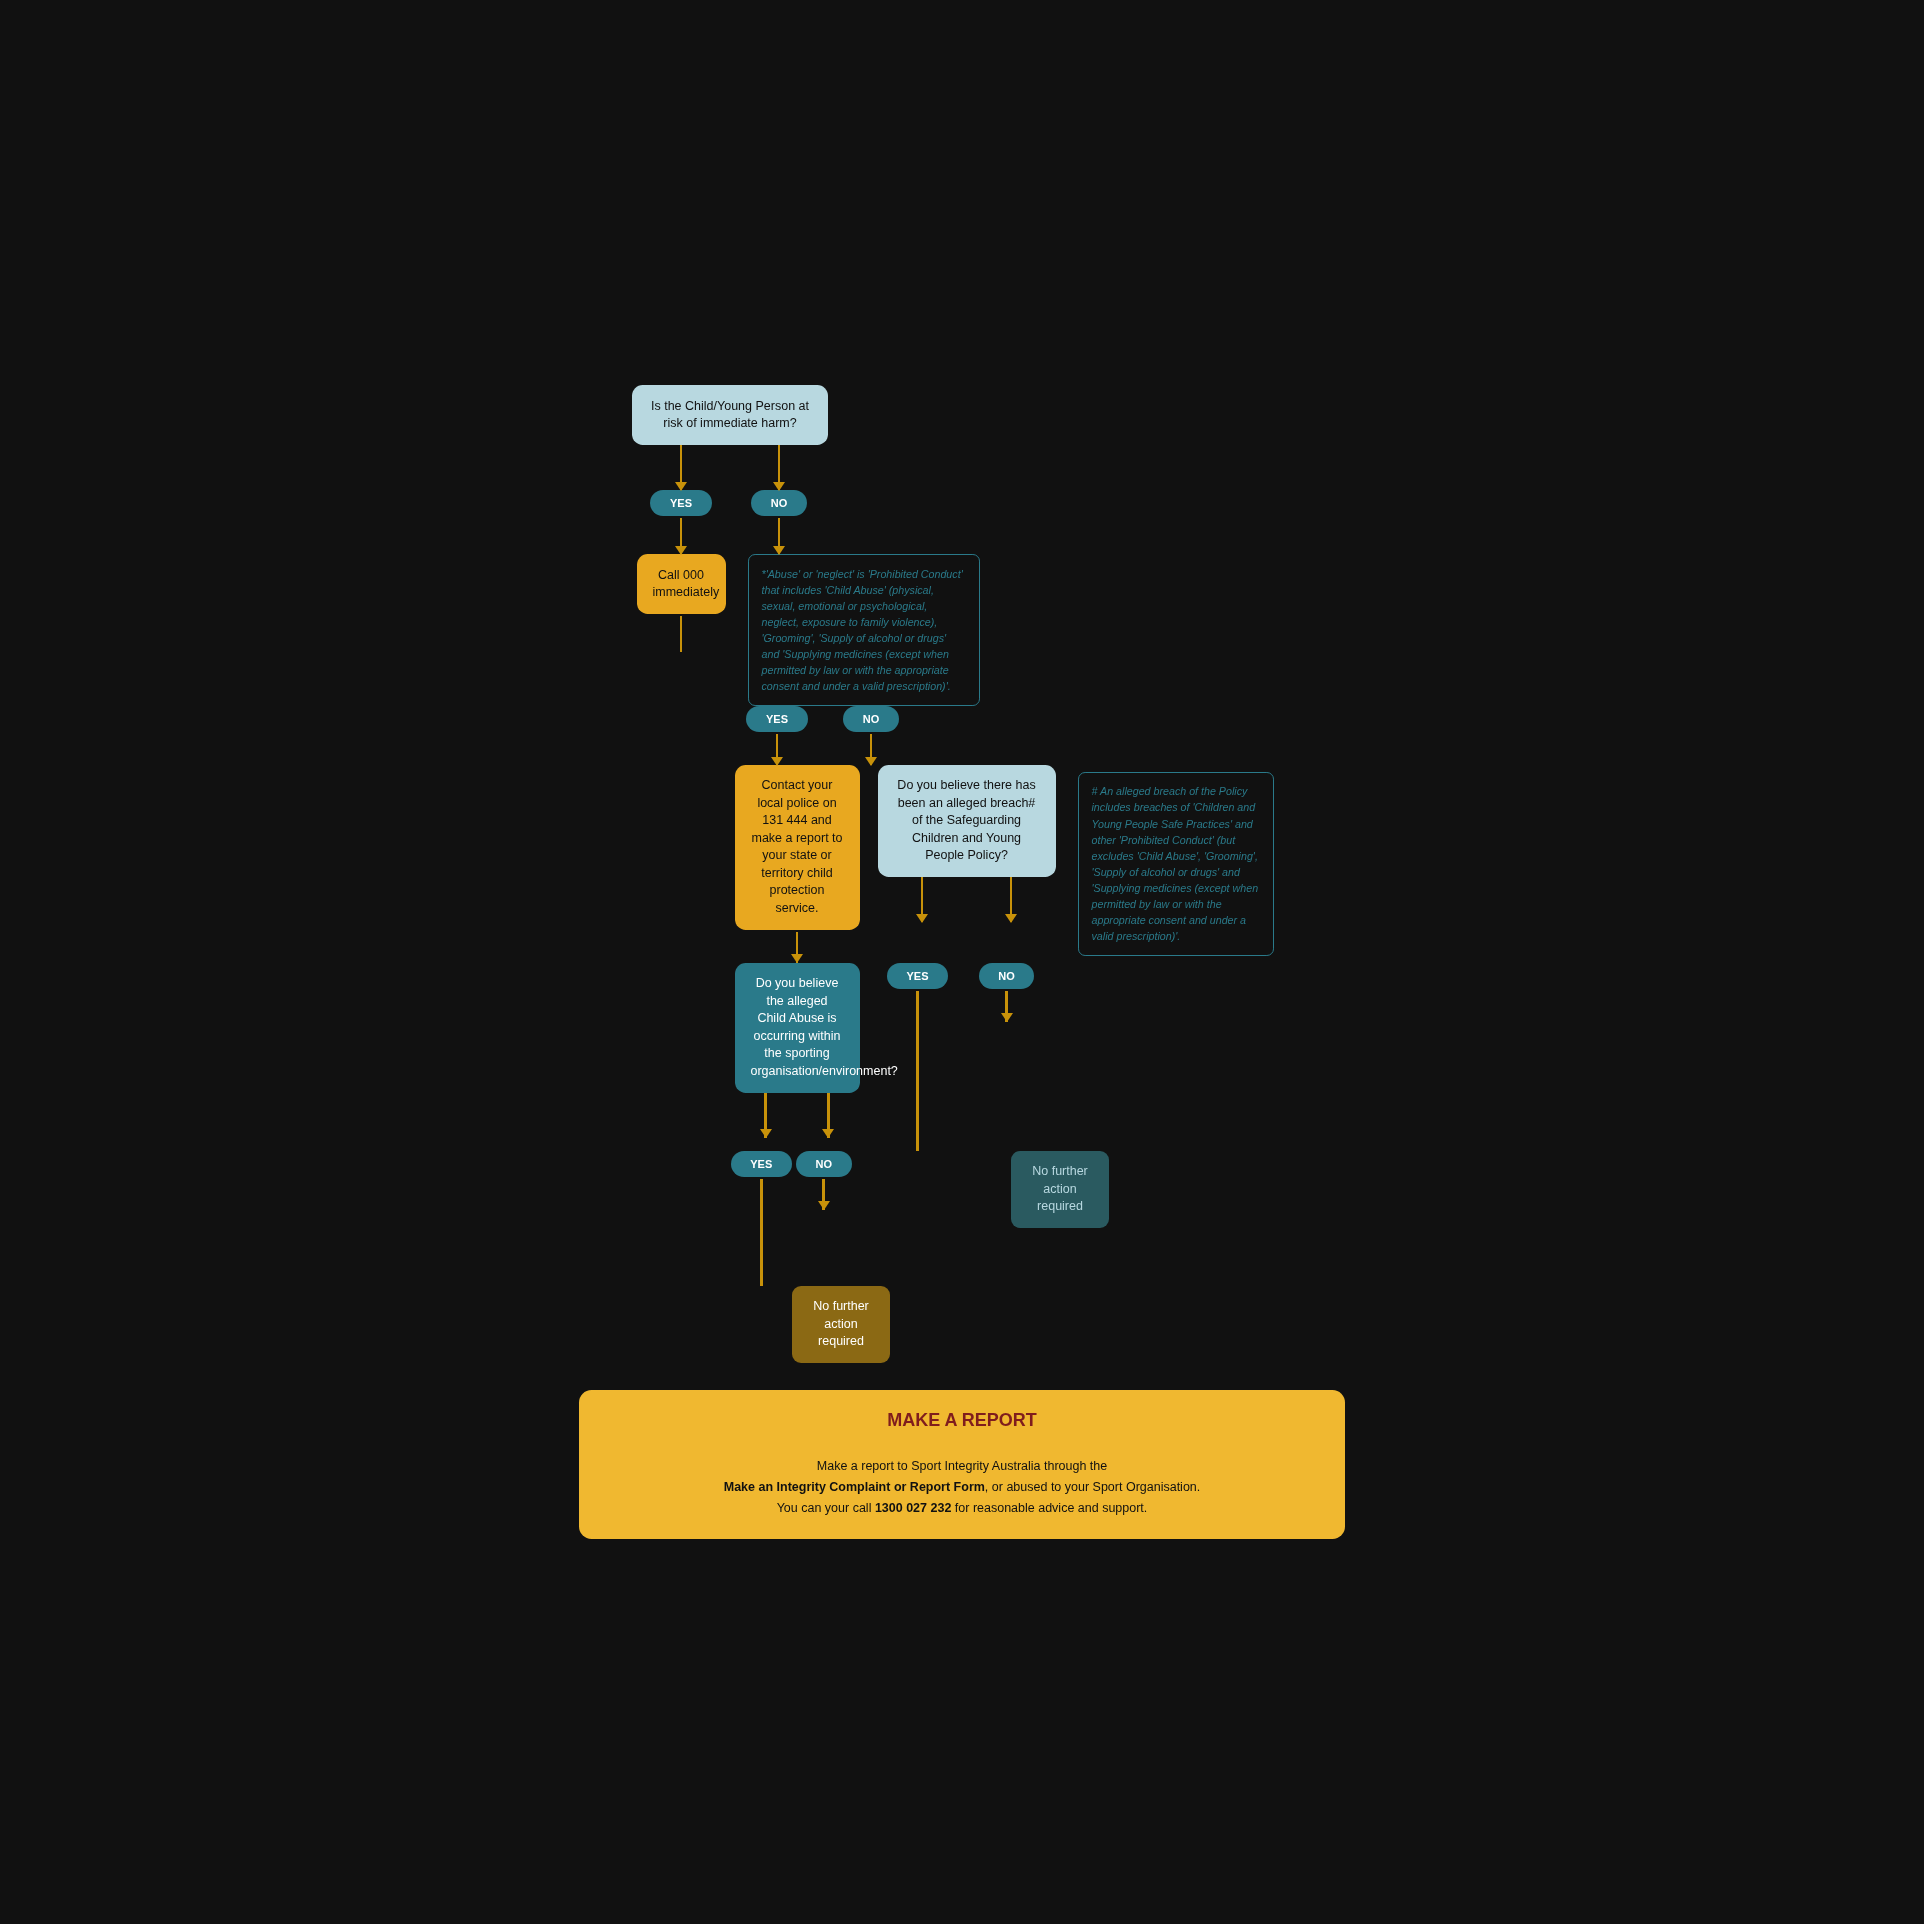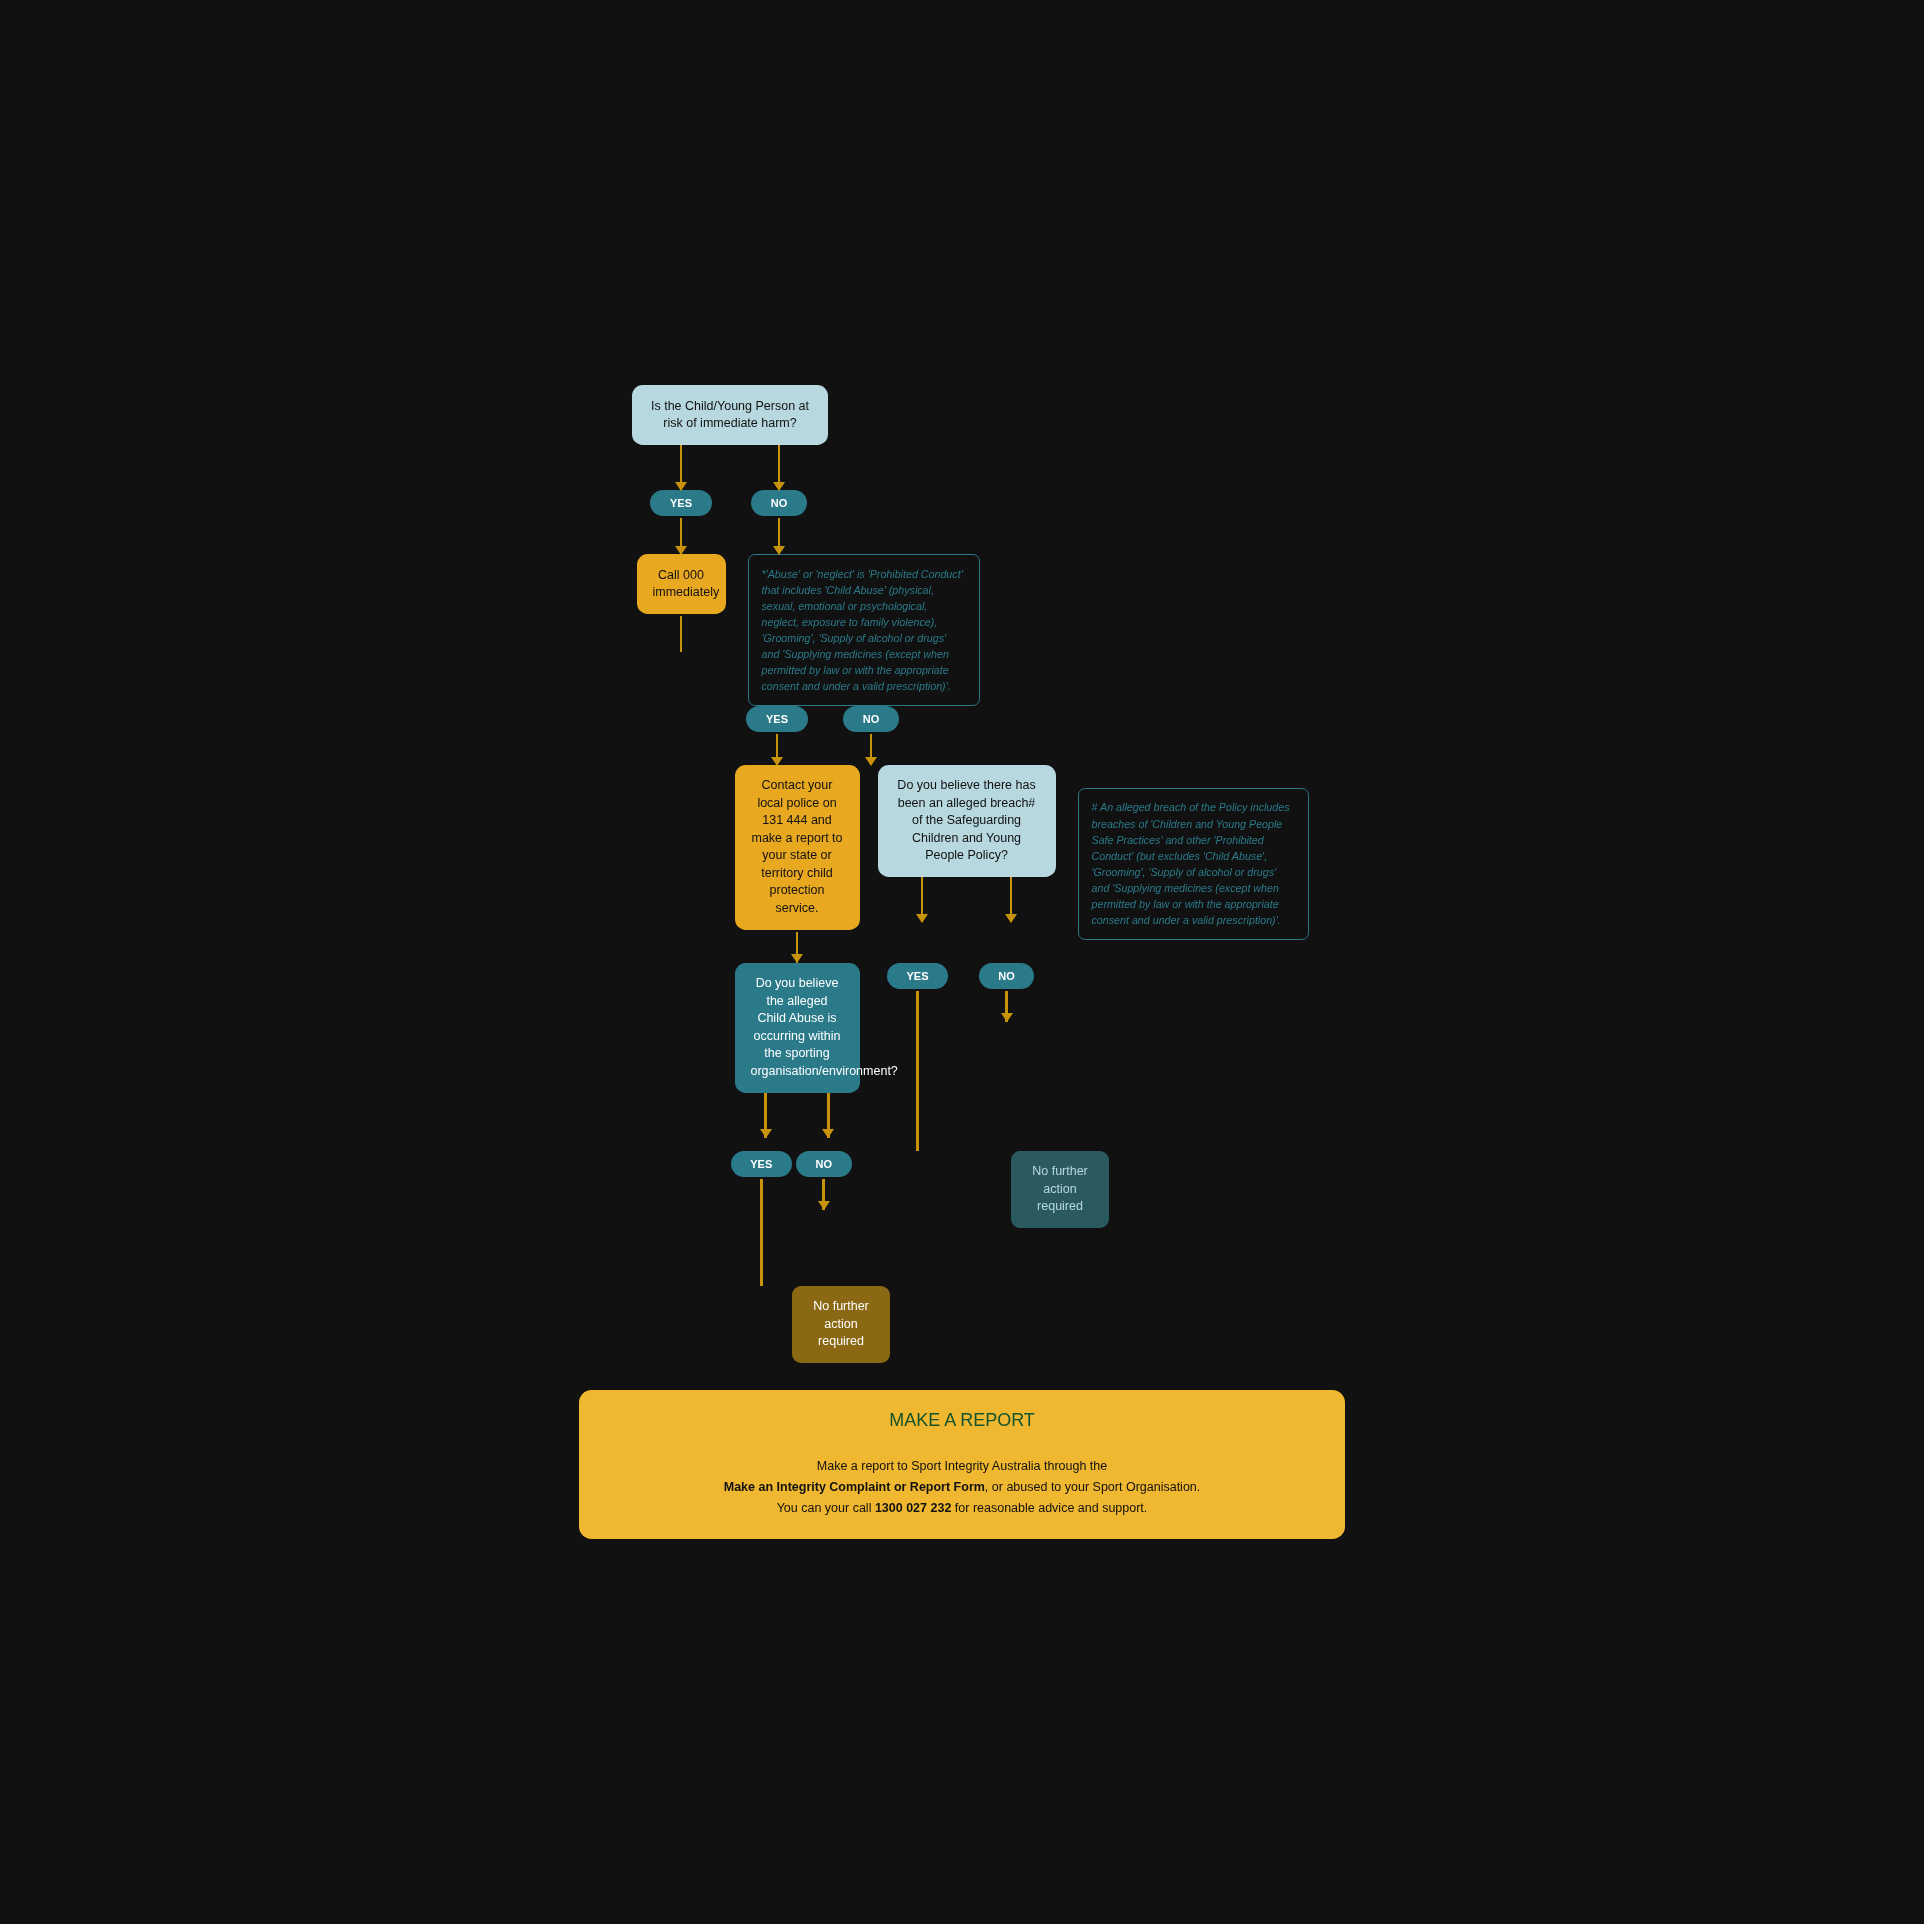--- a/index.html
+++ b/index.html
@@ -89,22 +89,22 @@
     
     .report-box {
       background: #f0b830;
       border-radius: 12.5px;
       padding: 19.6px 27px;
       text-align: center;
       margin-top: 9px;
     }
     .report-box .title {
       font-size: 18px;
-      font-weight: normal;
-      color: #14532d;
+      font-weight: bold;
+      color: #7f1d1d;
       margin-bottom: 25px;
     }
     .report-box .desc {
       font-size: 12.5px;
       color: #111;
       line-height: 1.7;
     }
 
     
     .main-flow {
@@ -239,21 +239,21 @@
             </div>
           </div>
           <div style="display:flex; flex-direction:column; align-items:center; width:50%;">
             <div class="vline" style="height:45px;">
               <div style="position:absolute;bottom:-0.9px;left:50%;transform:translateX(-50%);border-left:6.2px solid transparent;border-right:6.2px solid transparent;border-top:9px solid #c8920a;"></div>
             </div>
           </div>
         </div>
       </div>
 
-      <div style="margin-left:18px; width:231px; align-self:center;">
+      <div style="margin-left:18px; width:196px; align-self:center;">
         <div class="note-box">
           <span># An alleged breach of the Policy includes breaches of 'Children and Young People Safe Practices' and other 'Prohibited Conduct' (but excludes 'Child Abuse', 'Grooming', 'Supply of alcohol or drugs' and 'Supplying medicines (except when permitted by law or with the appropriate consent and under a valid prescription)'.</span>
         </div>
       </div>
     </div>
 
     <div style="display:flex; padding-left:151px; gap:0; align-items:flex-start;">
 
       <div style="display:flex; flex-direction:column; align-items:center; width:134px;">
         <div class="node-question-dark" style="width:125px;">

